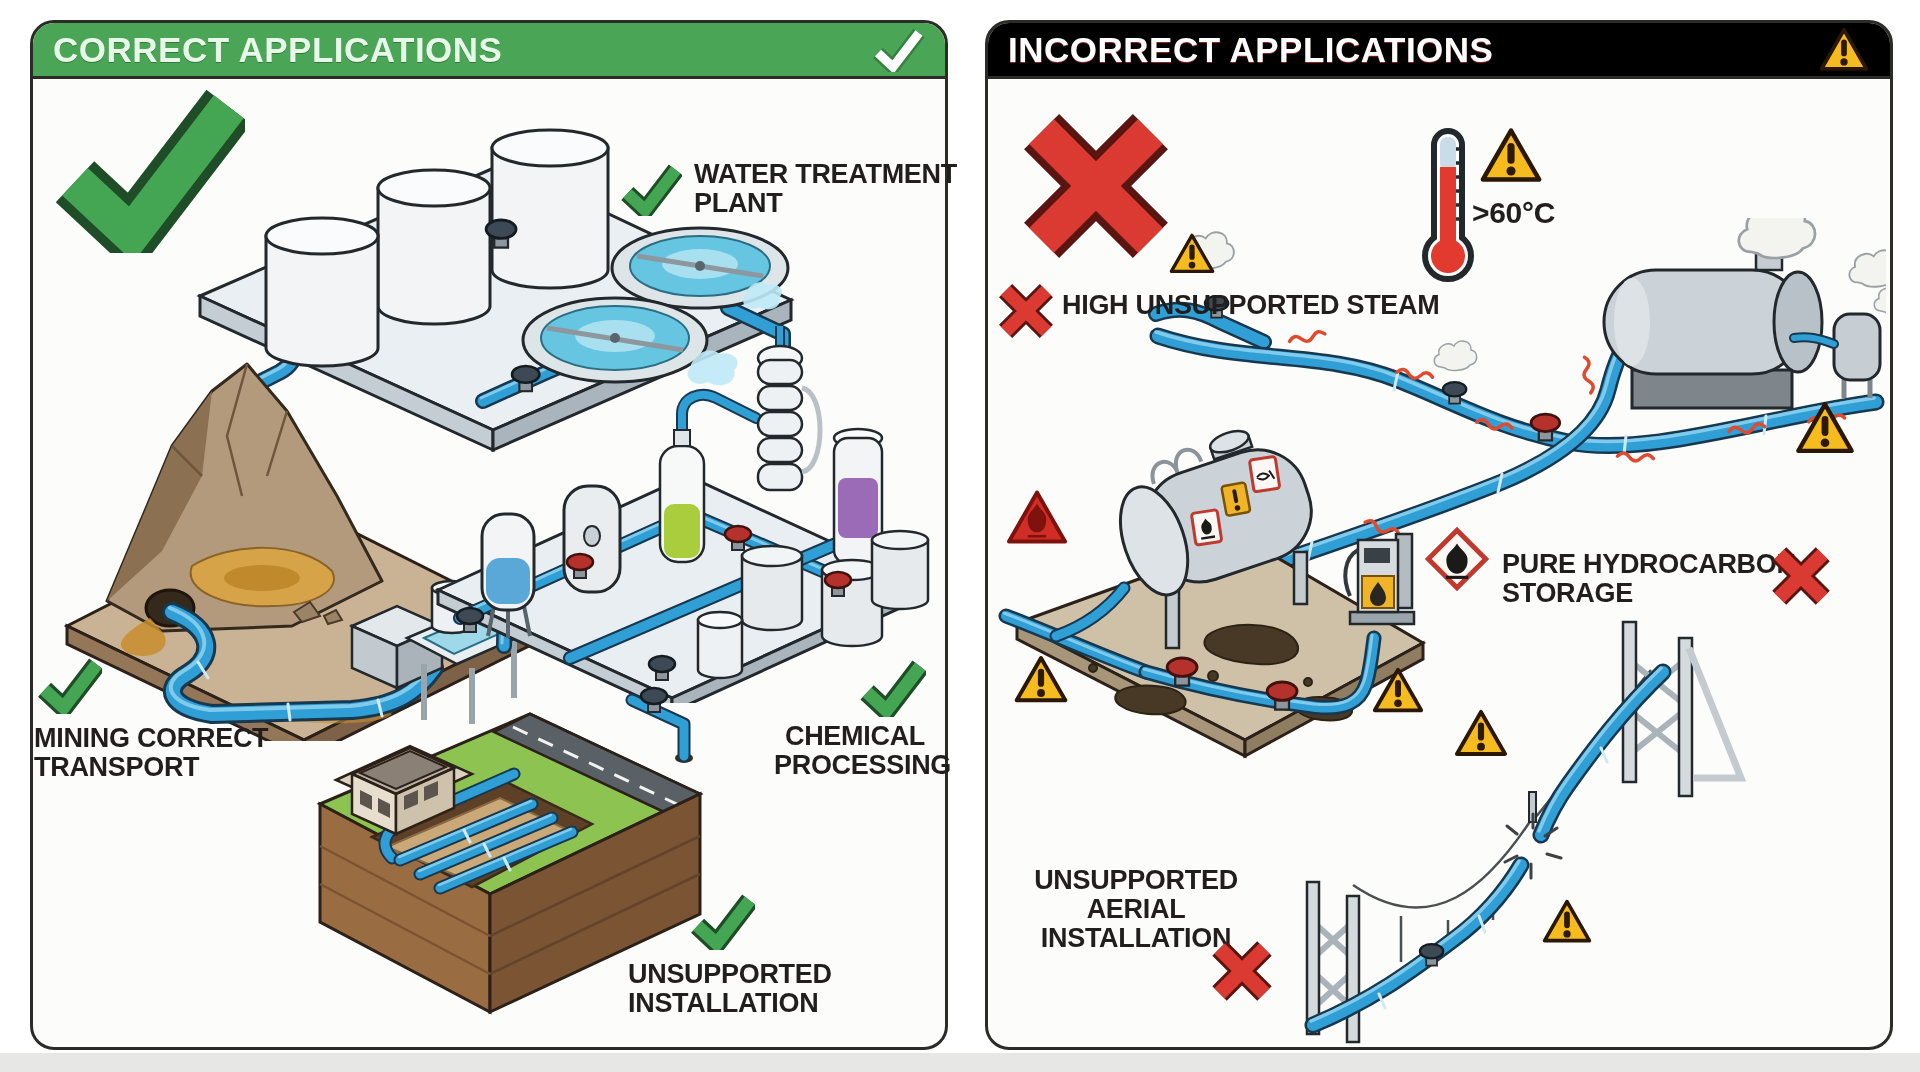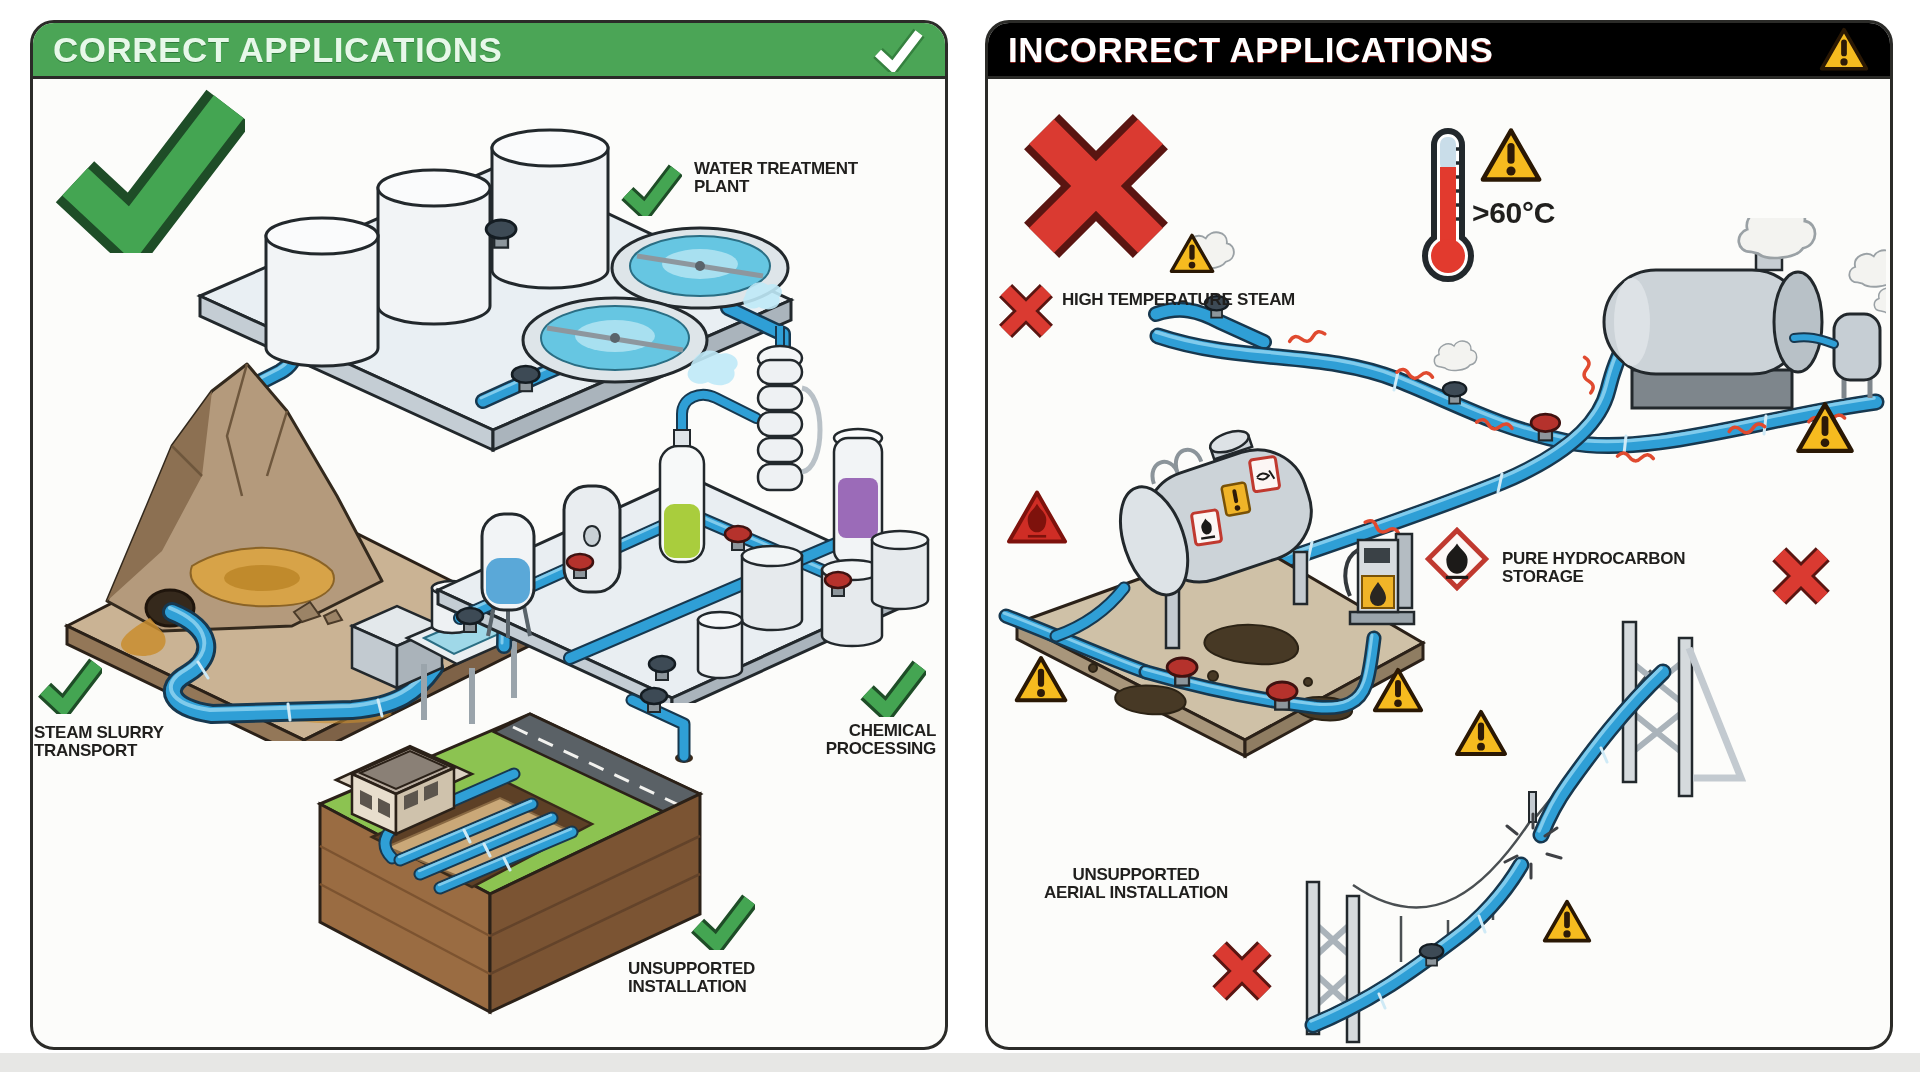--- a/index.html
+++ b/index.html
@@ -9,22 +9,22 @@
 .panel{position:absolute;top:20px;height:1030px;background:#fcfcfa;border:3px solid #2b2b28;border-radius:24px;overflow:hidden}
 .panel-correct{left:30px;width:918px}
 .panel-incorrect{left:985px;width:908px}
 .panel-header{height:56px;display:flex;align-items:center;padding:0 20px;border-bottom:3px solid #2b2b28}
 .header-green{background:#4ba556}
 .header-red{background:#000000}
 .panel-title{font-size:35px;font-weight:700;letter-spacing:.5px}
 .header-green .panel-title{color:#e7f8e9;text-shadow:0 1px 0 #2f7a3a}
 .header-red .panel-title{color:#ffffff;text-shadow:0 1px 0 #8f221e}
 .hdr-icon{margin-left:auto}
-.caption{position:absolute;font-weight:700;font-size:17px;line-height:1.08;color:#201f1d;white-space:pre-line;letter-spacing:-.3px}
-.caption-center{text-align:right}
+.caption{position:absolute;font-weight:700;font-size:27px;line-height:1.08;color:#201f1d;white-space:pre-line;letter-spacing:-.3px}
+.caption-center{text-align:center}
 .caption-right{text-align:center}
 .temp-caption{font-size:30px}
 .bottom-strip{position:absolute;left:0;top:1053px;width:1920px;height:19px;background:#e7e7e5}
 .po{fill:none;stroke:#17384f;stroke-linecap:round;stroke-linejoin:round}
 .pb{fill:none;stroke:#2f9fd6;stroke-linecap:round;stroke-linejoin:round}
 .ph{fill:none;stroke:#8ed2f0;stroke-linecap:round;stroke-linejoin:round;opacity:.85}
 .tick{fill:none;stroke:#cfeaf6;stroke-width:3;stroke-linecap:round}
 </style>
 </head>
 <body>
@@ -488,21 +488,21 @@
 
   <svg class="abs" style="left:620px;top:164px" width="62" height="52" viewBox="0 0 100 88">
       <use href="#sym-check"></use>
     </svg>
   <div class="caption" style="left:694px;top:160px">WATER TREATMENT
 PLANT</div>
 
   <svg class="abs" style="left:38px;top:658px" width="64" height="56" viewBox="0 0 100 88">
       <use href="#sym-check"></use>
     </svg>
-  <div class="caption" style="left:34px;top:724px">STEAM SLURRY
+  <div class="caption" style="left:34px;top:724px">MINING CORRECT
 TRANSPORT</div>
 
   <svg class="abs" style="left:860px;top:660px" width="66" height="57" viewBox="0 0 100 88">
       <use href="#sym-check"></use>
     </svg>
   <div class="caption caption-center" style="left:774px;top:722px;width:162px">CHEMICAL
 PROCESSING</div>
 
   <svg class="abs" style="left:691px;top:894px" width="64" height="56" viewBox="0 0 100 88">
       <use href="#sym-check"></use>
@@ -510,21 +510,21 @@
   <div class="caption" style="left:628px;top:960px">UNSUPPORTED
 INSTALLATION</div>
 
   <svg class="abs" style="left:1016px;top:106px" width="160" height="160" viewBox="0 0 100 100">
       <use href="#sym-cross"></use>
     </svg>
 
   <svg class="abs" style="left:995px;top:281px" width="62" height="60" viewBox="0 0 100 100">
       <use href="#sym-cross"></use>
     </svg>
-  <div class="caption" style="left:1062px;top:291px">HIGH TEMPERATURE STEAM</div>
+  <div class="caption" style="left:1062px;top:291px">HIGH UNSUPPORTED STEAM</div>
 
   <svg class="abs" style="left:1418px;top:120px" width="60" height="170" viewBox="0 0 60 160">
       <use href="#sym-thermo"></use>
     </svg>
   <svg class="abs" style="left:1478px;top:126px" width="66" height="60" viewBox="0 0 100 92">
       <use href="#sym-warn"></use>
     </svg>
   <div class="caption temp-caption" style="left:1472px;top:197px">&gt;60°C</div>
 
   <svg class="abs" style="left:1004px;top:488px" width="66" height="60" viewBox="0 0 100 92">

